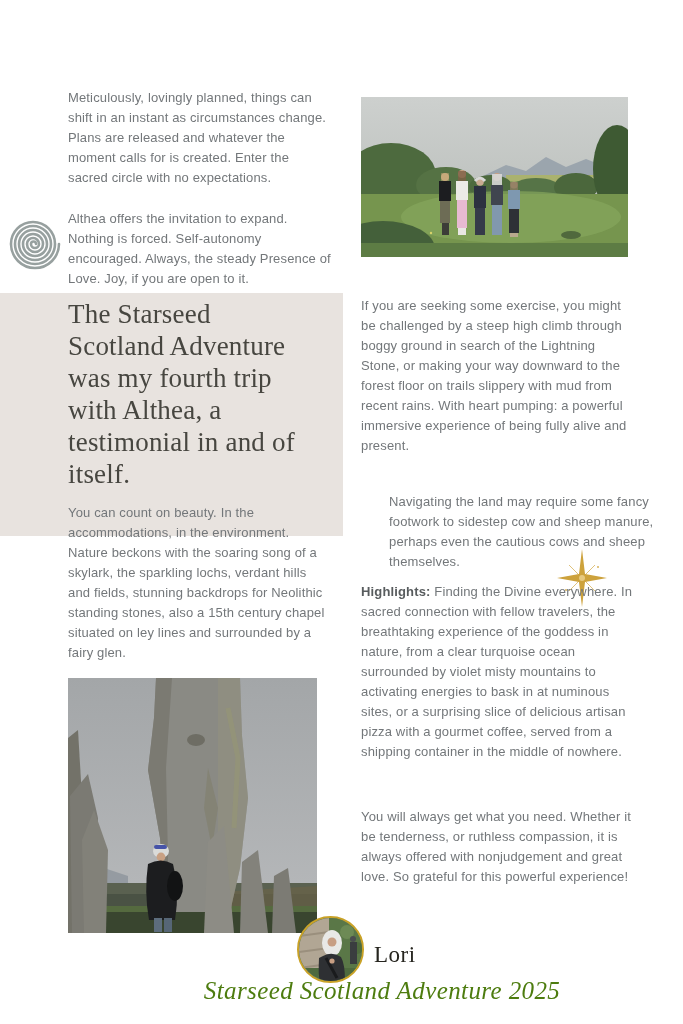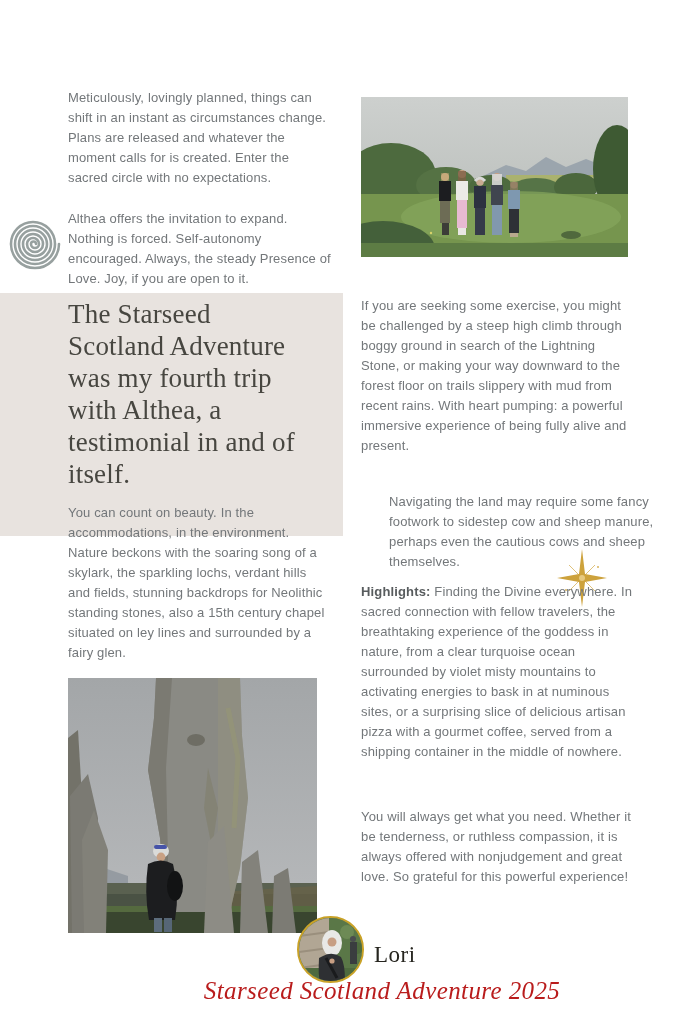--- a/index.html
+++ b/index.html
@@ -30,21 +30,21 @@
     background:#6d7a5c;
   }
   .footer-name{
     position:absolute;left:374px;top:942px;
     font-family:"Liberation Serif","DejaVu Serif",serif;
     font-size:23px;color:#26251f;letter-spacing:.5px;text-align:center;
   }
   .footer-signature{
     position:absolute;left:122px;top:977px;width:520px;text-align:center;
     font-family:"Liberation Serif","DejaVu Serif",serif;font-style:italic;
-    font-size:25px;color:#b91c1c;letter-spacing:.4px;
+    font-size:25px;color:#4d7c0f;letter-spacing:.4px;
   }
 </style>
 </head>
 <body>
 
 <div id="canvas">
 
   <p class="body-text" style="left:68px;top:88px;width:264px;">Meticulously, lovingly planned, things can shift in an instant as circumstances change. Plans are released and whatever the moment calls for is created. Enter the sacred circle with no expectations.</p>
 
   <span class="icon" style="left:8px;top:217px;">

